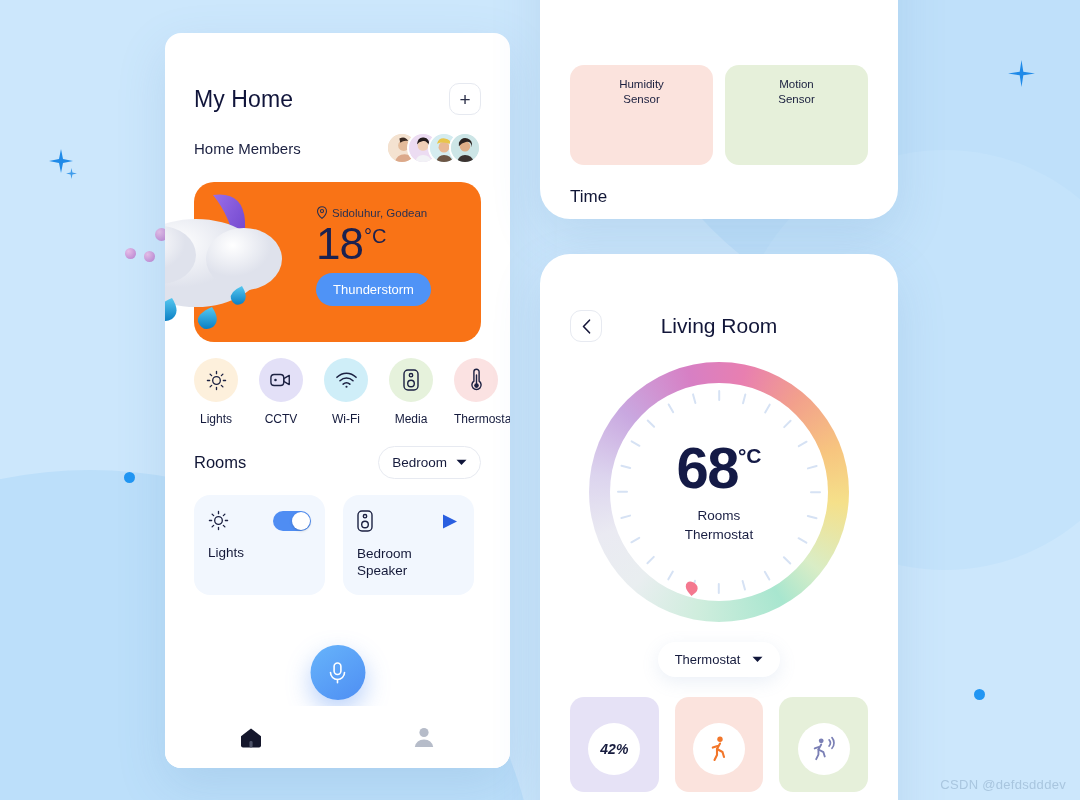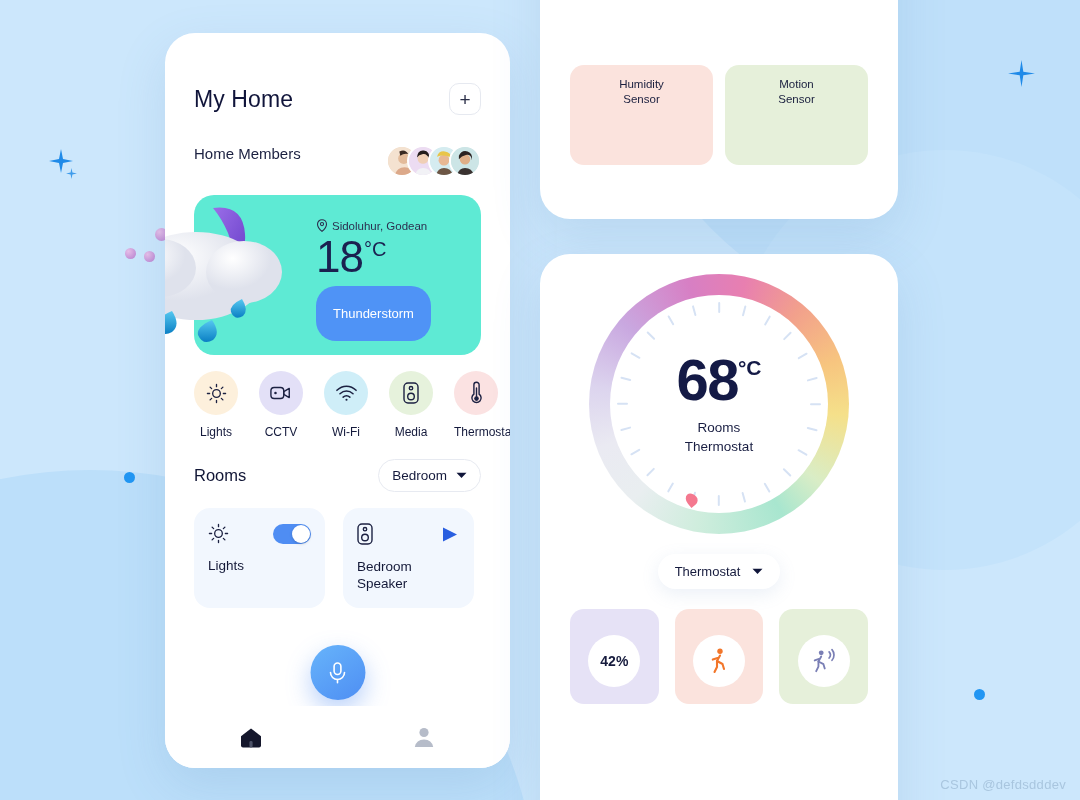--- a/index.html
+++ b/index.html
@@ -28,56 +28,56 @@
   .dot { position:absolute; border-radius:50%; }
   .dot-blue { background:#2196f3; }
   .bubble { position:absolute; border-radius:50%;
     background:radial-gradient(circle at 32% 30%, #e8bfe8, #b77fd0); }
 
   .spark { position:absolute; }
   .spark svg { display:block; }
 
   
   .panel {
-    position:absolute; background:#fff; border-radius:30px;
+    position:absolute; background:#fff; border-radius:16px;
     box-shadow:0 18px 50px rgba(80,130,180,.16);
   }
 
   
   #phone-left { left:165px; top:33px; width:345px; height:735px; overflow:hidden; }
   .pl-pad { padding:0 29px; }
 
   .home-row { display:flex; align-items:center; justify-content:space-between;
      margin-top:50px; }
   .home-title { font-size:23px; font-weight:400; color:#10143a; letter-spacing:.1px; }
   .add-btn { width:32px; height:32px; border-radius:10px; border:1px solid #e6e9f0;
      background:#fff; display:flex; align-items:center; justify-content:center;
      color:#2b2f48; font-size:19px; line-height:1; font-weight:300; }
 
-  .members-row { display:flex; align-items:flex-start; justify-content:space-between;
-     margin-top:30px; }
+  .members-row { display:flex; align-items:center; justify-content:space-between;
+     margin-top:17px; }
   .members-label { font-size:15px; color:#1b2040; }
   .avatars { display:flex; }
   .avatar { width:32px; height:32px; border-radius:50%; border:2px solid #fff;
      margin-left:-11px; background-size:cover; position:relative; overflow:hidden; }
   .avatar:first-child { margin-left:0; }
   .av-face { position:absolute; inset:0; }
 
   .weather {
-    margin-top:18px; height:160px; border-radius:20px; background:#5eead4;
+    margin-top:18px; height:160px; border-radius:20px; background:#f97316;
     position:relative;
   }
   .weather-info { position:absolute; left:122px; top:24px; }
   .loc { display:flex; align-items:center; gap:4px; font-size:11.5px; color:#2c3150; }
   .loc svg { display:block; }
   .temp { margin-top:2px; display:flex; align-items:flex-start; color:#1b2150; }
   .temp-val { font-size:44px; font-weight:400; line-height:1.05; letter-spacing:-1px; }
   .temp-unit { font-size:20px; margin-top:4px; margin-left:1px; }
   .cond { margin-top:6px; display:inline-block; background:#4f93f6; color:#fff;
-     font-size:13px; padding:20px 17px; border-radius:20px; }
+     font-size:13px; padding:9px 17px; border-radius:20px; }
   .cloud-art { position:absolute; left:-78px; top:-1px; width:215px; height:165px; }
 
   .sec-head { display:flex; align-items:center; justify-content:space-between;
      margin-top:22px; }
   .sec-title { font-size:16.5px; color:#111636; }
   .see-all { font-size:13.5px; color:#2e7df0; }
 
   .devices { display:flex; margin-top:16px; gap:21px; }
   .device { width:44px; text-align:center; flex:none; }
   .dev-circle { width:44px; height:44px; border-radius:50%; display:flex;
@@ -152,21 +152,21 @@
   .d-drop { position:absolute; left:50%; margin-left:-33px; bottom:28px;
      width:11px; height:13px; background:#f4788f;
      border-radius:50% 50% 50% 0 / 58% 58% 42% 42%;
      transform:rotate(-40deg); }
 
   .therm-select { margin:20px auto 0; width:fit-content;
      display:flex; align-items:center; gap:12px; background:#fff; border-radius:20px;
      padding:10px 17px; font-size:13px; color:#161b3d;
      box-shadow:0 5px 18px rgba(110,150,200,.14); }
 
-  .bot-cards { display:flex; gap:16px; margin-top:20px; }
+  .bot-cards { display:flex; gap:16px; margin-top:20px;font-style:italic; }
   .bot-card { flex:1; height:95px; border-radius:14px; display:flex;
      align-items:center; justify-content:center; padding-top:8px; }
   .bot-ico { width:52px; height:52px; border-radius:50%; background:#fff;
      display:flex; align-items:center; justify-content:center;
      font-size:14px; font-weight:700; color:#161b3d; }
 
   .watermark { position:absolute; right:14px; bottom:8px; font-size:13px;
      color:#a9c6df; letter-spacing:.3px; }
 </style>
 </head>
@@ -414,26 +414,35 @@
       <div class="sensor-card" style="background:#fbe3dd">
         <div class="sensor-name" style="white-space:pre-line">Humidity
 Sensor</div>
       </div>
       <div class="sensor-card" style="background:#e6f0da">
         <div class="sensor-name" style="white-space:pre-line">Motion
 Sensor</div>
       </div>
     </div>
 
+    <div class="time-title">Time</div>
 
   </div>
 </div>
 
 <div class="panel" id="phone-right-bottom">
   <div class="prb-pad">
+    <div class="lr-head">
+      <div class="back-btn">
+        <svg width="9" height="15" viewBox="0 0 9 15" fill="none" stroke="#16173a" stroke-width="1.6" stroke-linecap="round" stroke-linejoin="round">
+          <path d="M7.5 1.2 L1.5 7.5 L7.5 13.8"></path>
+        </svg>
+      </div>
+      <div class="lr-title">Living Room</div>
+    </div>
 
     <div class="dial-wrap">
       <div class="dial">
         <div class="dial-ring"></div>
         <div class="dial-inner"></div>
         <div class="ticks" id="dial-ticks">
             <div class="tick" style="transform: translateX(-50%) rotate(0deg);"></div>
             <div class="tick" style="transform: translateX(-50%) rotate(15deg);"></div>
             <div class="tick" style="transform: translateX(-50%) rotate(30deg);"></div>
             <div class="tick" style="transform: translateX(-50%) rotate(45deg);"></div>

